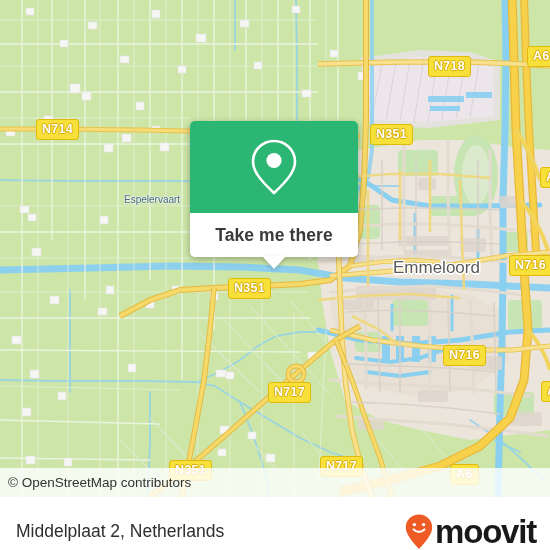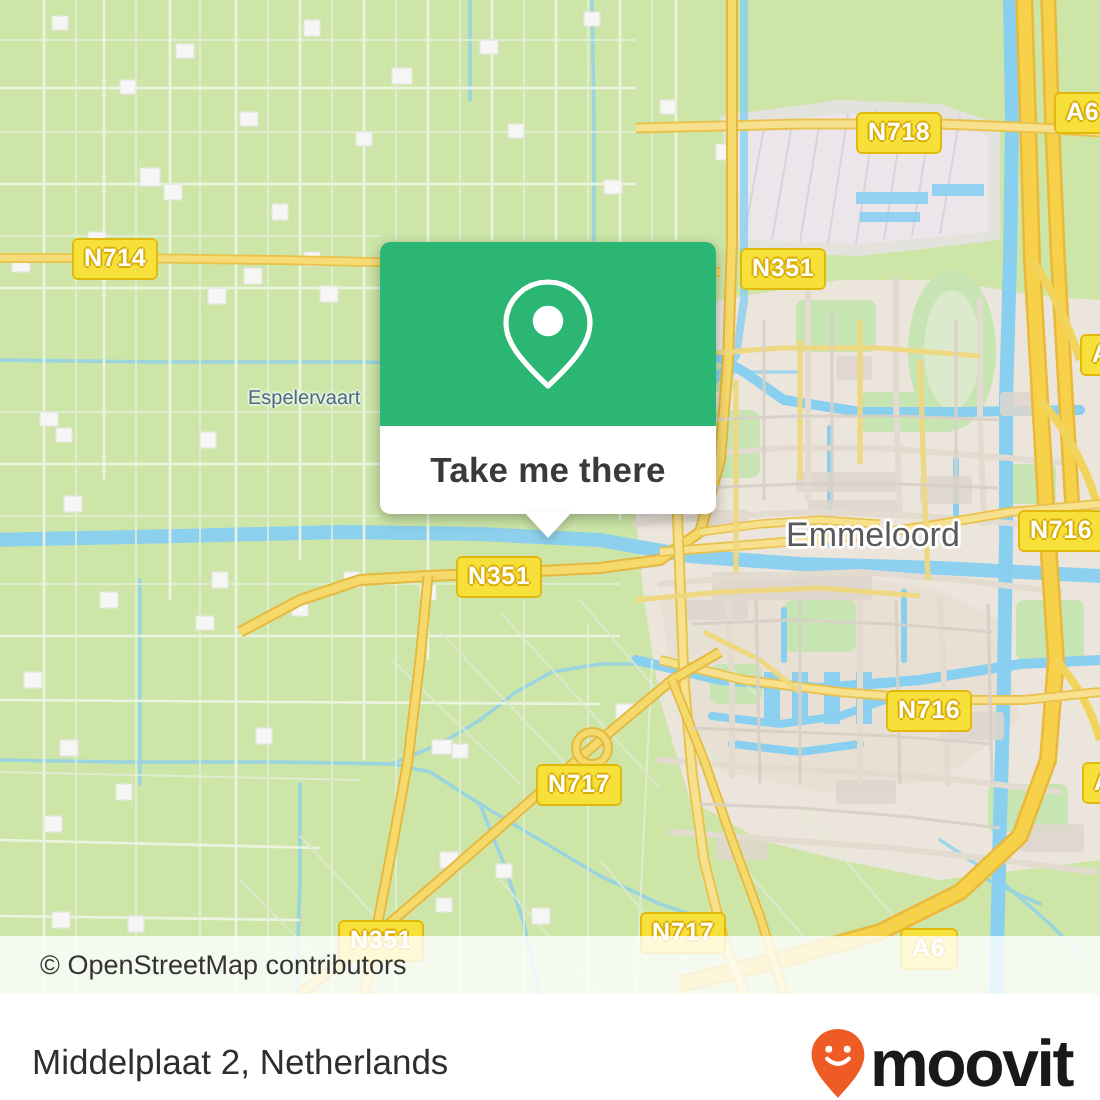--- a/index.html
+++ b/index.html
@@ -123,21 +123,21 @@
     width: 550px;
     background: rgba(255,255,255,0.80);
     display: flex;
     align-items: center;
     z-index: 30;
   }
   #attribution-text {
     color: #333333;
     font-family: "Liberation Sans", sans-serif;
     font-size: 13.5px;
-    padding-left: 20px;
+    padding-left: 8px;
   }
 
   
   #footer {
     position: absolute;
     left: 0;
     top: 497px;
     width: 550px;
     height: 53px;
     background: #ffffff;

